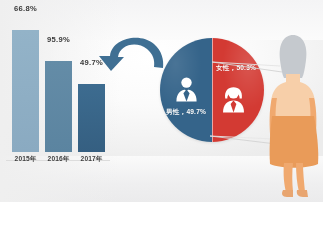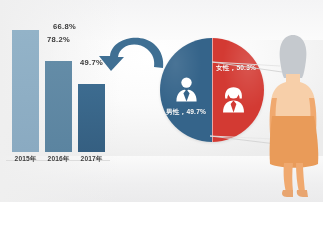--- a/index.html
+++ b/index.html
@@ -80,27 +80,27 @@
 
   <div class="bg-band bg-top"></div>
   <div class="bg-band bg-bottom"></div>
   <div class="bg-leftwash"></div>
 
   <div id="chart" class="nosel">
 
     <div id="baseline"></div>
 
     <div class="bar" style="left:8px;width:27px;height:136px;">
-      <div class="vlab" style="bottom:121px;margin-left:39px;">66.8%</div>
+      <div class="vlab" style="bottom:139px;">66.8%</div>
       <div class="col" style="height:122px;background:linear-gradient(180deg,#93b3c8 0%,#8aaac1 100%);"></div>
       <div class="xlab">2015年</div>
     </div>
 
     <div class="bar" style="left:41px;width:27px;height:105px;">
-      <div class="vlab" style="bottom:108px;">78.2%</div>
+      <div class="vlab" style="bottom:108px;">95.9%</div>
       <div class="col" style="height:91px;background:linear-gradient(180deg,#648ca7 0%,#5b84a0 100%);"></div>
       <div class="xlab">2016年</div>
     </div>
 
     <div class="bar" style="left:74px;width:27px;height:82px;">
       <div class="vlab" style="bottom:85px;text-align:right;">49.7%</div>
       <div class="col" style="height:68px;background:linear-gradient(180deg,#3d6c90 0%,#355f81 100%);"></div>
       <div class="xlab">2017年</div>
     </div>
 

